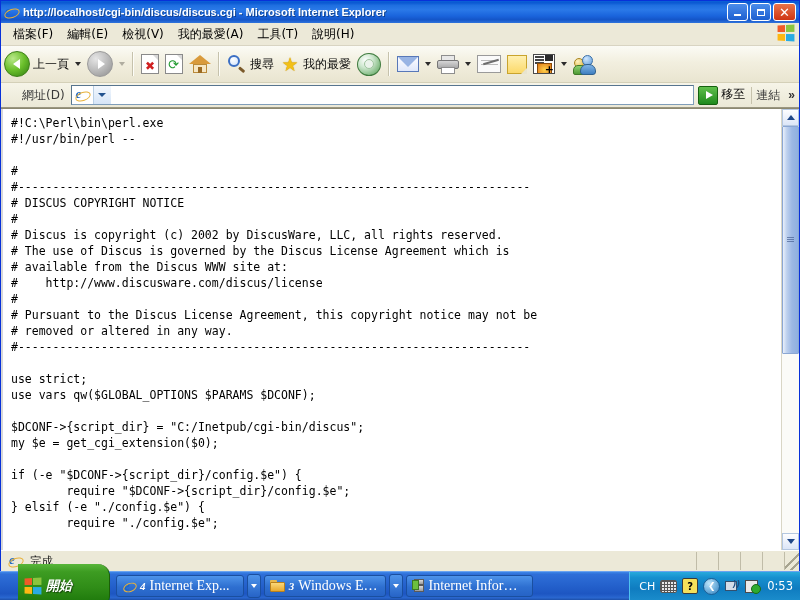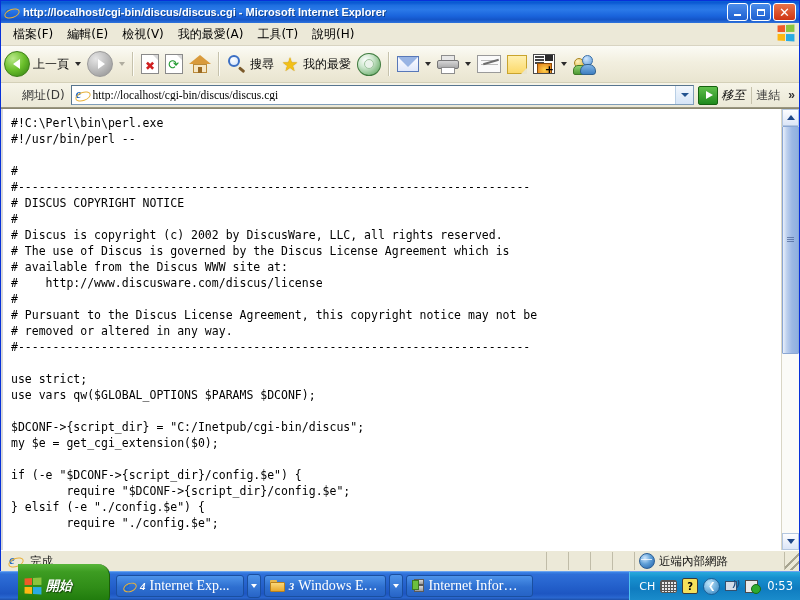--- a/index.html
+++ b/index.html
@@ -407,23 +407,22 @@
     display:flex; align-items:center; justify-content:center;
     flex: 0 0 auto;
   }
   .dcaret {
     width:0;height:0;
     border-left:4px solid transparent;
     border-right:4px solid transparent;
     border-top:4px solid #22538f;
   }
   .go-btn {
-    display:flex; align-items:center; gap:3px;
+    display:flex; gap:3px;
     padding: 0 6px 0 4px;
-    font-style: italic;
   }
   .go-arrow {
     width:18px;height:17px;
     background: linear-gradient(to bottom,#5fbf4c,#1f8a1c);
     border:1px solid #15610f;
     border-radius:2px;
     display:flex;align-items:center;justify-content:center;
   }
   .go-arrow .ga { width:0;height:0;border-top:4px solid transparent;border-bottom:4px solid transparent;border-left:7px solid #fff; margin-left:2px;}
   .links-btn {
@@ -852,21 +851,20 @@
 
     <div class="addrbar">
       <span class="addr-label">網址(D)</span>
       <div class="addr-input-wrap">
         <span class="ie-small">
           <span class="ie-disk">
             <span class="ie-e eglyph">e</span>
             <span class="ring"></span>
           </span>
         </span>
-        <span class="addr-text" title="http://localhost/cgi-bin/discus/discus.cgi">http://localhost/cgi-bin/discus/discus.cgi</span>
         <span class="addr-drop">
           <i class="dcaret"></i>
         </span>
       </div>
       <div class="go-btn">
         <span class="go-arrow">
             <i class="ga"></i>
           </span>
         <span class="tbtn-label">移至</span>
       </div>
@@ -926,24 +924,20 @@
               <span class="ie-e eglyph">e</span>
               <span class="ring"></span>
             </span>
         </span>
         <span class="sb-text">完成</span>
       </div>
       <div class="sb-pane sb-small"></div>
       <div class="sb-pane sb-small"></div>
       <div class="sb-pane sb-small"></div>
       <div class="sb-pane sb-small"></div>
-      <div class="sb-pane" style="width:150px;">
-        <span class="globe"></span>
-        <span class="sb-text">近端內部網路</span>
-      </div>
       <div class="sb-grip-corner"></div>
     </div>
 
   </div>
 
   <div class="taskbar">
 
     <div class="start-btn">
       <span class="start-flag">
         <i></i>

